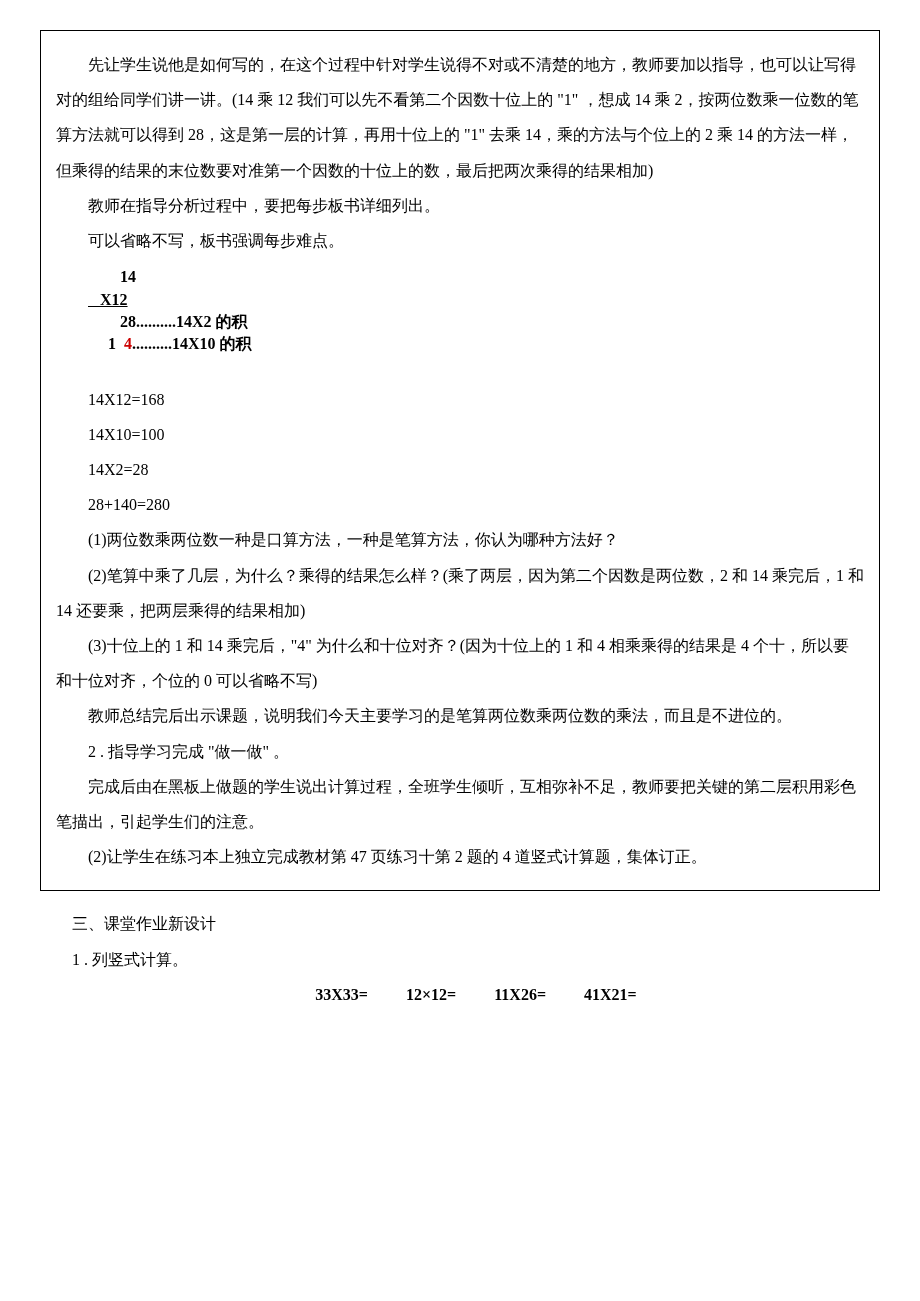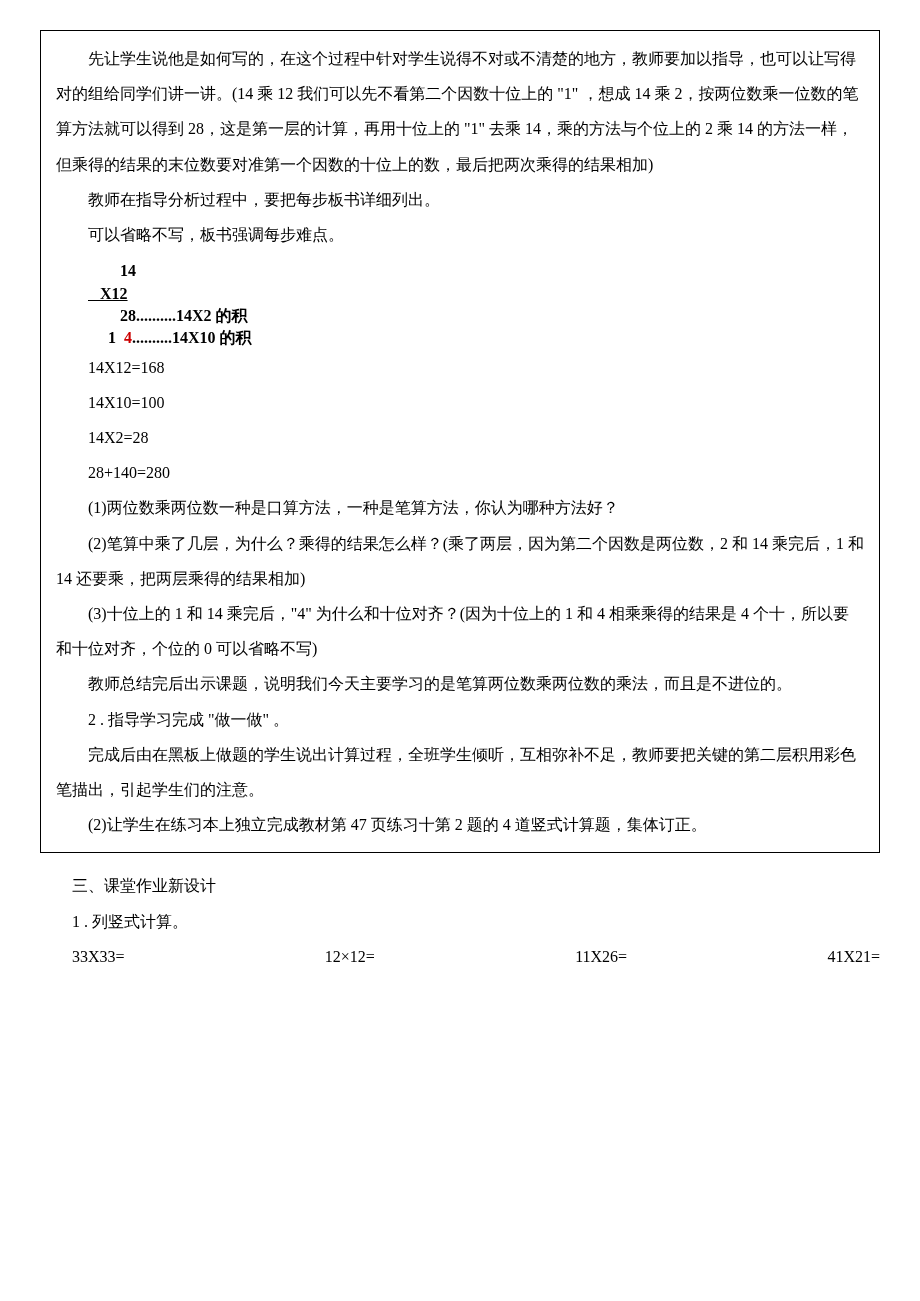--- a/index.html
+++ b/index.html
@@ -6,51 +6,52 @@
       font-family: "SimSun", "宋体", serif;
       font-size: 16px;
       background: #fff;
       margin: 0;
       padding: 30px 40px;
       color: #000;
       width: 840px;
     }
     .bordered-box {
       border: 1px solid #000;
-      padding: 10px 15px;
+      padding: 16px 15px;
       margin-bottom: 15px;
     }
     p {
       line-height: 2.2;
       margin: 0;
       text-indent: 2em;
     }
     .calc-block {
       font-family: "SimSun", serif;
       font-weight: bold;
       line-height: 1.4;
-      margin: 8px 0 0 2em;
+      margin: 8px 0 26px 2em;
       text-indent: 0;
     }
     .calc-line {
       white-space: pre;
     }
     .underline {
       text-decoration: underline;
     }
     .red-text {
       color: #c00;
     }
     .exercise-row {
       display: flex;
-      justify-content: space-between;
+      justify-content: center;
       gap: 38px;
       text-indent: 0;
       margin-left: 2em;
       line-height: 2.2;
+      font-weight: bold;
     }
   </style>
 </head>
 <body>
 
 <div class="bordered-box">
   <p>先让学生说他是如何写的，在这个过程中针对学生说得不对或不清楚的地方，教师要加以指导，也可以让写得对的组给同学们讲一讲。(14 乘 12 我们可以先不看第二个因数十位上的 "1" ，想成 14 乘 2，按两位数乘一位数的笔算方法就可以得到 28，这是第一层的计算，再用十位上的 "1" 去乘 14，乘的方法与个位上的 2 乘 14 的方法一样，但乘得的结果的末位数要对准第一个因数的十位上的数，最后把两次乘得的结果相加)</p>
   <p>教师在指导分析过程中，要把每步板书详细列出。</p>
   <p>可以省略不写，板书强调每步难点。</p>
 

